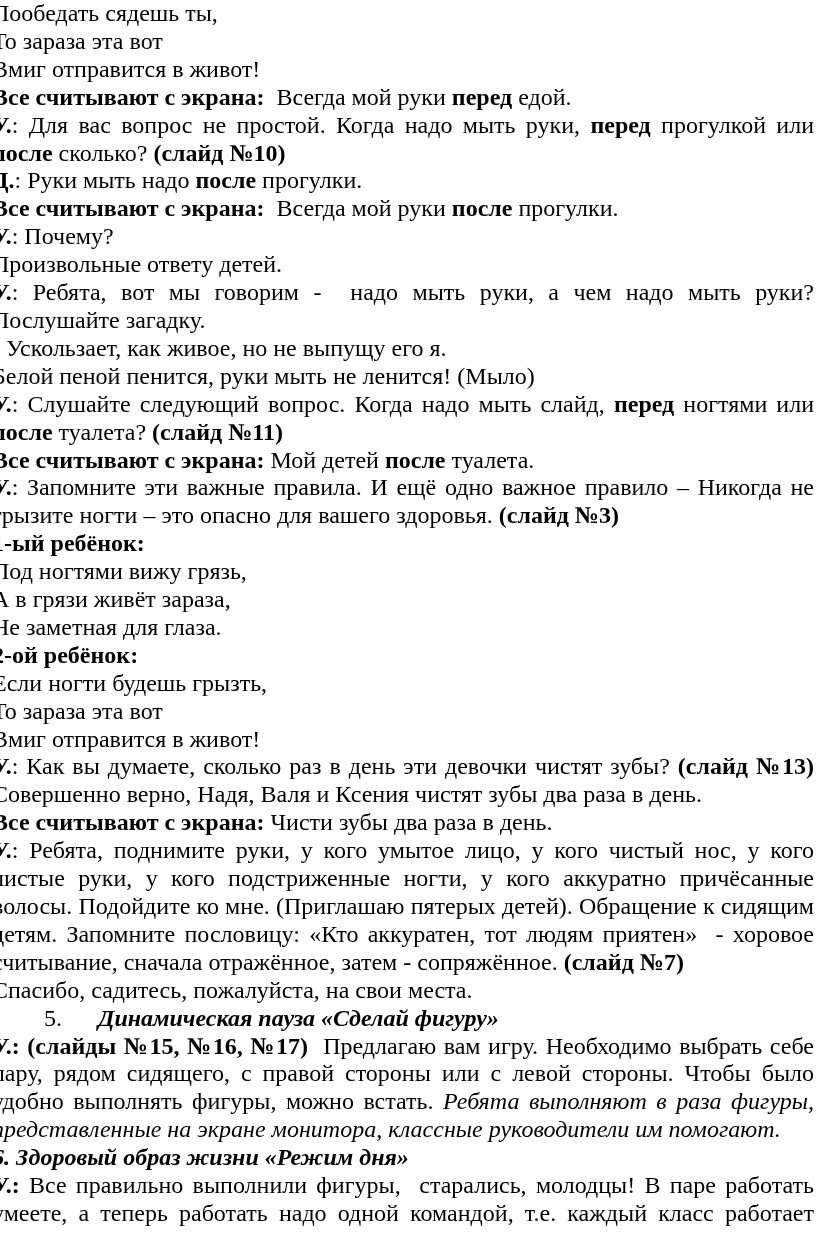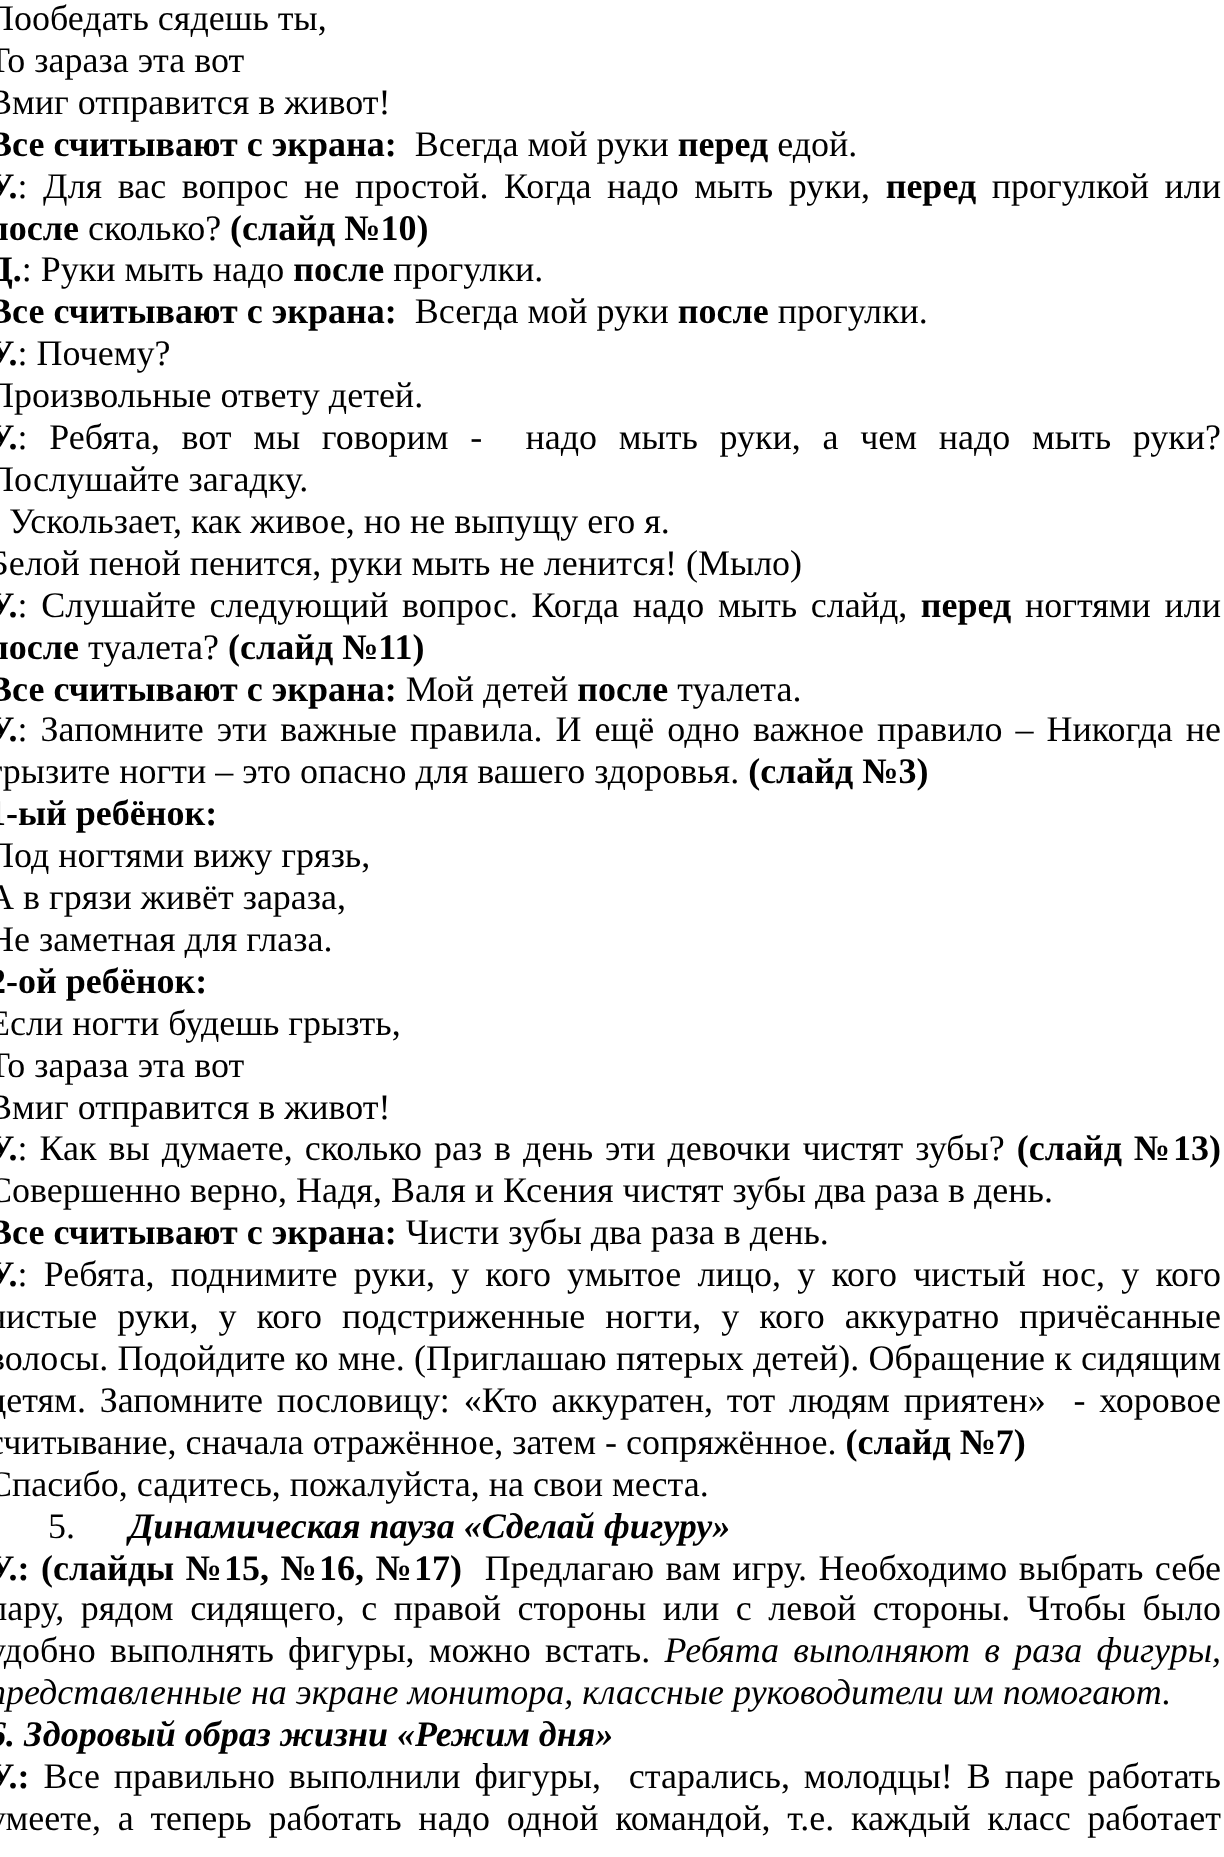--- a/index.html
+++ b/index.html
@@ -26,21 +26,21 @@
   }
   .line {
     white-space: pre-wrap;
     min-height: 27.9px;
   }
   .line.j {
     text-align: justify;
     text-align-last: justify;
   }
   .line.ind {
-    margin-left: 8px;
+    margin-left: 20px;
     padding-left: 32px;
   }
   .b { font-weight: bold; }
   .i { font-style: italic; }
 </style>
 </head>
 <body>
 
 <div class="doc-page">
     <div class="line"><span>Пообедать сядешь ты,</span></div>

